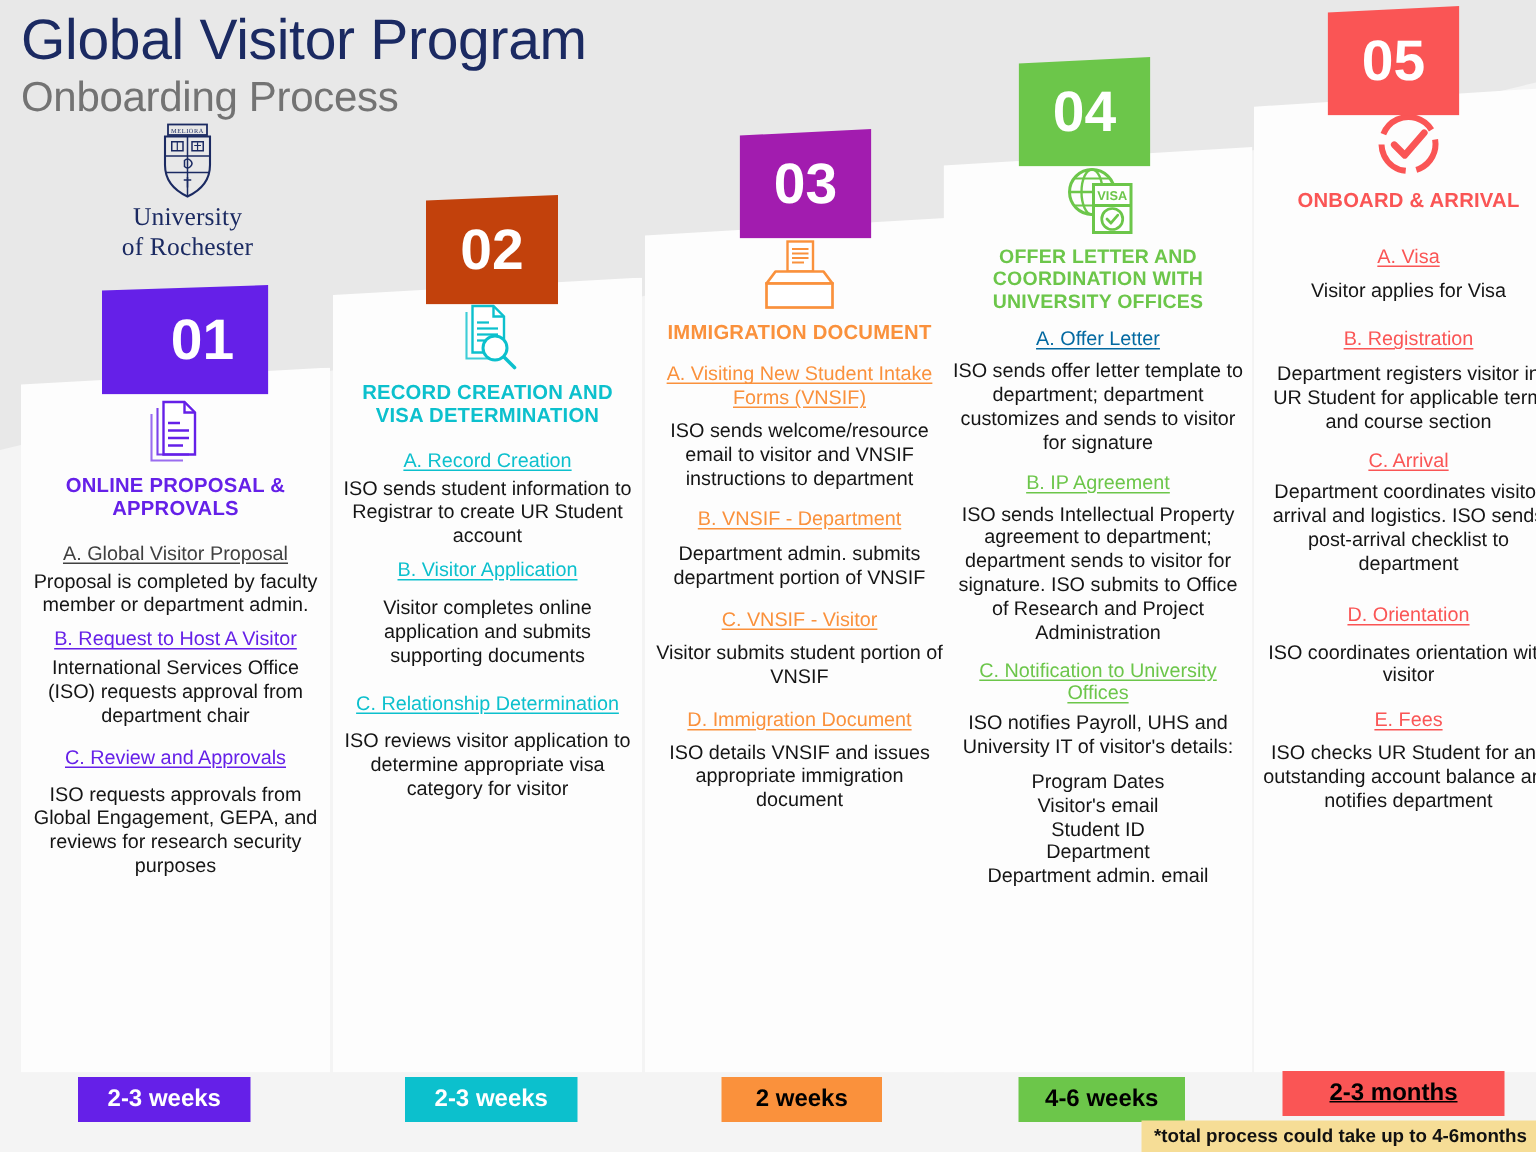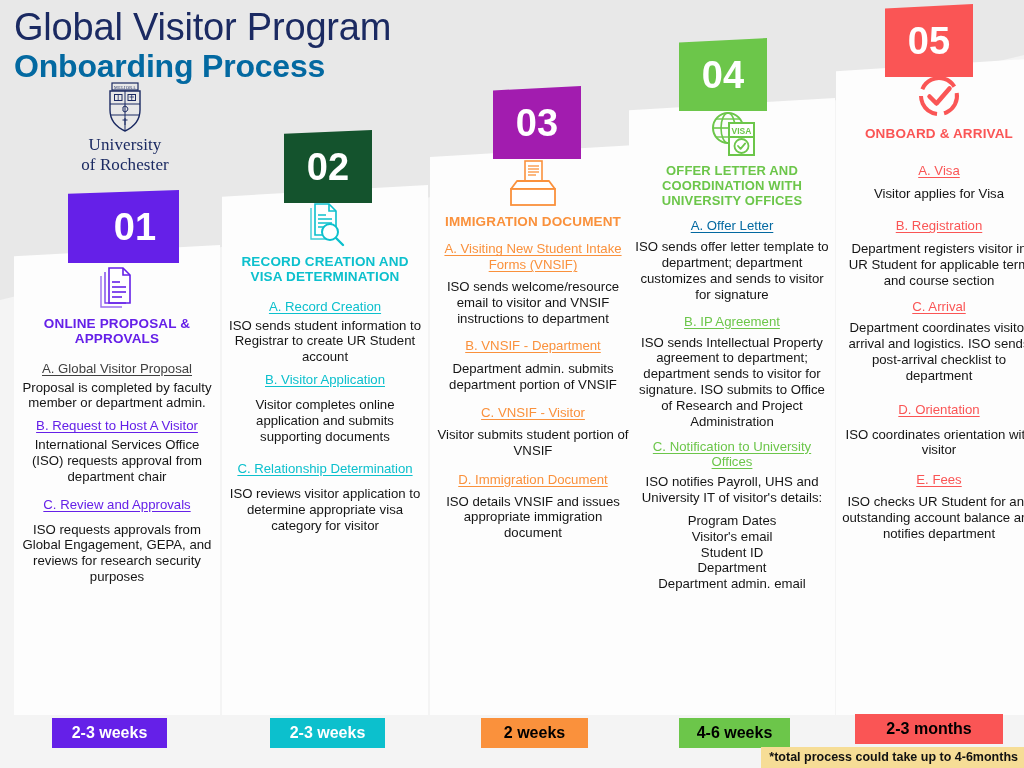--- a/index.html
+++ b/index.html
@@ -39,23 +39,23 @@
     z-index: 40;
   }
   .title-line1 {
     font-size: 38px;
     color: #1b2a62;
     line-height: 1.12;
     letter-spacing: -0.2px;
     font-weight: 400;
   }
   .title-line2 {
-    font-size: 32px;
-    color: #0369a1;
-    font-weight: bold;
+    font-size: 28px;
+    color: #737373;
+    font-weight: normal;
     line-height: 1.12;
     letter-spacing: -0.2px;
   }
 
   
   .logo-wrap {
     position: absolute;
     left: 62px;
     top: 82px;
     width: 126px;
@@ -247,21 +247,21 @@
         <div class="step-body" style="margin-top:9px;">ISO requests approvals from Global Engagement, GEPA, and reviews for research security purposes</div>
       </div>
     </div>
     <div class="chip" style="left:52px; top:718px; width:115px; background:#6520e8; color:#fff;">
       <span>2-3 weeks</span>
     </div>
   </div>
 
   <div class="col">
     <div class="card" style="left:222px; top:185px; height:530px; clip-path: polygon(0% 2.2%, 100% 0%, 100% 100%, 0% 100%);"></div>
-    <div class="badge" style="left:284px; top:130px; background:#14532d; clip-path: polygon(0% 5%, 100% 0%, 100% 100%, 0% 100%);">
+    <div class="badge" style="left:284px; top:130px; background:#c2410c; clip-path: polygon(0% 5%, 100% 0%, 100% 100%, 0% 100%);">
       <span>02</span>
     </div>
     <div class="card-inner" style="left:222px; top:196px;">
       <div class="icon-slot">
         <svg width="46" height="48" viewBox="0 0 46 48">
           <path d="M13 4 h14 l7 7 v24 h-21 z" fill="#fff" stroke="#0cc0cd" stroke-width="1.6"></path>
           <path d="M27 4 v7 h7" fill="none" stroke="#0cc0cd" stroke-width="1.6"></path>
           <path d="M9 8 v31 h20" fill="none" stroke="#0cc0cd" stroke-width="1.4" opacity="0.8"></path>
           <g stroke="#0cc0cd" stroke-width="1.5">
             <line x1="16" y1="15" x2="24" y2="15"></line>
@@ -409,20 +409,20 @@
       </div>
       <div class="step">
         <div class="step-head" style="color:#fa5555; margin-top:18px;">D. Orientation</div>
         <div class="step-body" style="margin-top:9px;">ISO coordinates orientation with visitor</div>
       </div>
       <div class="step">
         <div class="step-head" style="color:#fa5555; margin-top:14px;">E. Fees</div>
         <div class="step-body" style="margin-top:6px;">ISO checks UR Student for any outstanding account balance and notifies department</div>
       </div>
     </div>
-    <div class="chip" style="left:855px; top:714px; width:148px; background:#fa5555; color:#000;">
+    <div class="chip" style="left:855px; top:714px; width:148px; background:#fa5555; color:#000;text-decoration:underline;">
       <span>2-3 months</span>
     </div>
   </div>
 
   <div class="footnote">*total process could take up to 4-6months</div>
 
 </div>
 
 </body></html>

